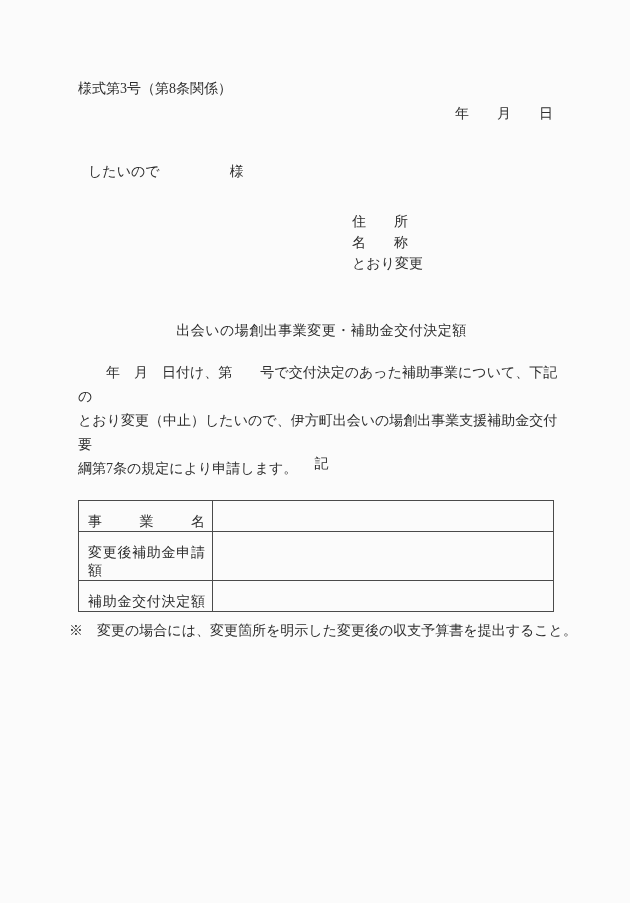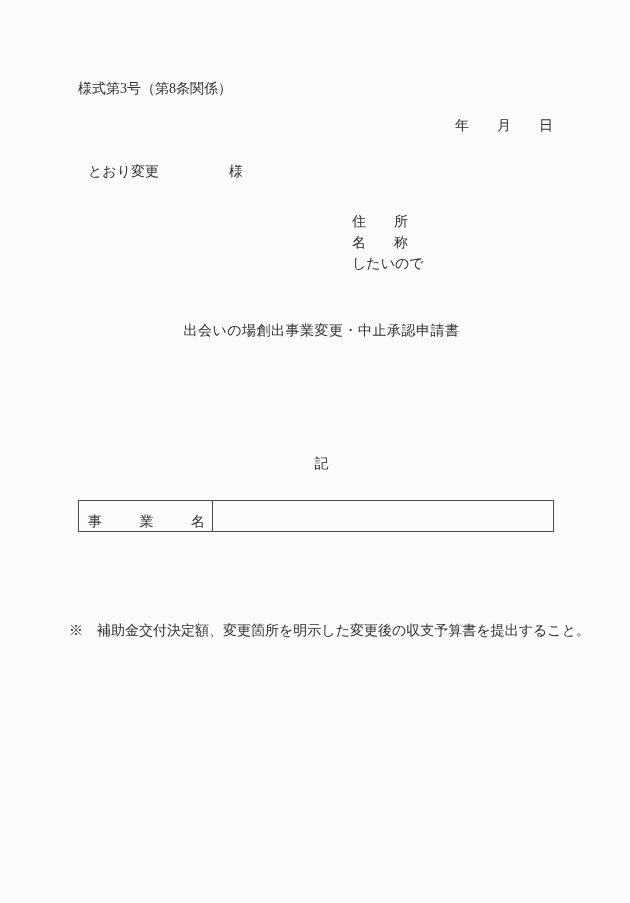--- a/index.html
+++ b/index.html
@@ -10,21 +10,21 @@
     height: 903px;
     background: #fbfbfb;
     color: #2e2e2e;
     font-family: "Liberation Serif", "DejaVu Serif", serif;
     font-size: 14px;
     overflow: hidden;
   }
   .abs { position: absolute; }
 
   .form-number   { left: 78px;  top: 82px;  line-height: 1; }
-  .date-line     { right: 77px; top: 119px; line-height: 1; }
+  .date-line     { right: 77px; top: 107px; line-height: 1; }
   .addressee     { left: 88px;  top: 165px; line-height: 1; }
 
   .applicant-block { left: 352px; top: 211px; line-height: 21px; }
 
   .doc-title {
     left: 78px; top: 324px; width: 487px;
     text-align: center;
     letter-spacing: 0.5px;
     line-height: 1;
   }
@@ -63,39 +63,50 @@
 </style>
 </head>
 <body>
 
 <div>
 
   <div class="abs form-number">様式第3号（第8条関係）</div>
 
   <div class="abs date-line">年　　月　　日</div>
 
-  <div class="abs addressee">とおり変更　　　　　様</div>
+  <div class="abs addressee">したいので　　　　　様</div>
 
   <div class="abs applicant-block">
     <div>住　　所</div>
     <div>名　　称</div>
-    <div>したいので</div>
+    <div>とおり変更</div>
   </div>
 
-  <div class="abs doc-title">出会いの場創出事業変更・中止承認申請書</div>
+  <div class="abs doc-title">出会いの場創出事業変更・補助金交付決定額</div>
 
   <div class="abs body-par">
+    <div>　　年　月　日付け、第　　号で交付決定のあった補助事業について、下記の</div>
+    <div>とおり変更（中止）したいので、伊方町出会いの場創出事業支援補助金交付要</div>
+    <div>綱第7条の規定により申請します。</div>
   </div>
 
   <div class="abs ki-heading">記</div>
 
   <table class="abs form-table">
     <tbody>
       <tr>
         <td class="lbl">事業名</td>
         <td class="val"></td>
       </tr>
+      <tr>
+        <td class="lbl">変更後補助金申請額</td>
+        <td class="val"></td>
+      </tr>
+      <tr>
+        <td class="lbl">補助金交付決定額</td>
+        <td class="val"></td>
+      </tr>
     </tbody>
   </table>
 
-  <div class="abs footnote">※　補助金交付決定額、変更箇所を明示した変更後の収支予算書を提出すること。</div>
+  <div class="abs footnote">※　変更の場合には、変更箇所を明示した変更後の収支予算書を提出すること。</div>
 
 </div>
 
 </body></html>

